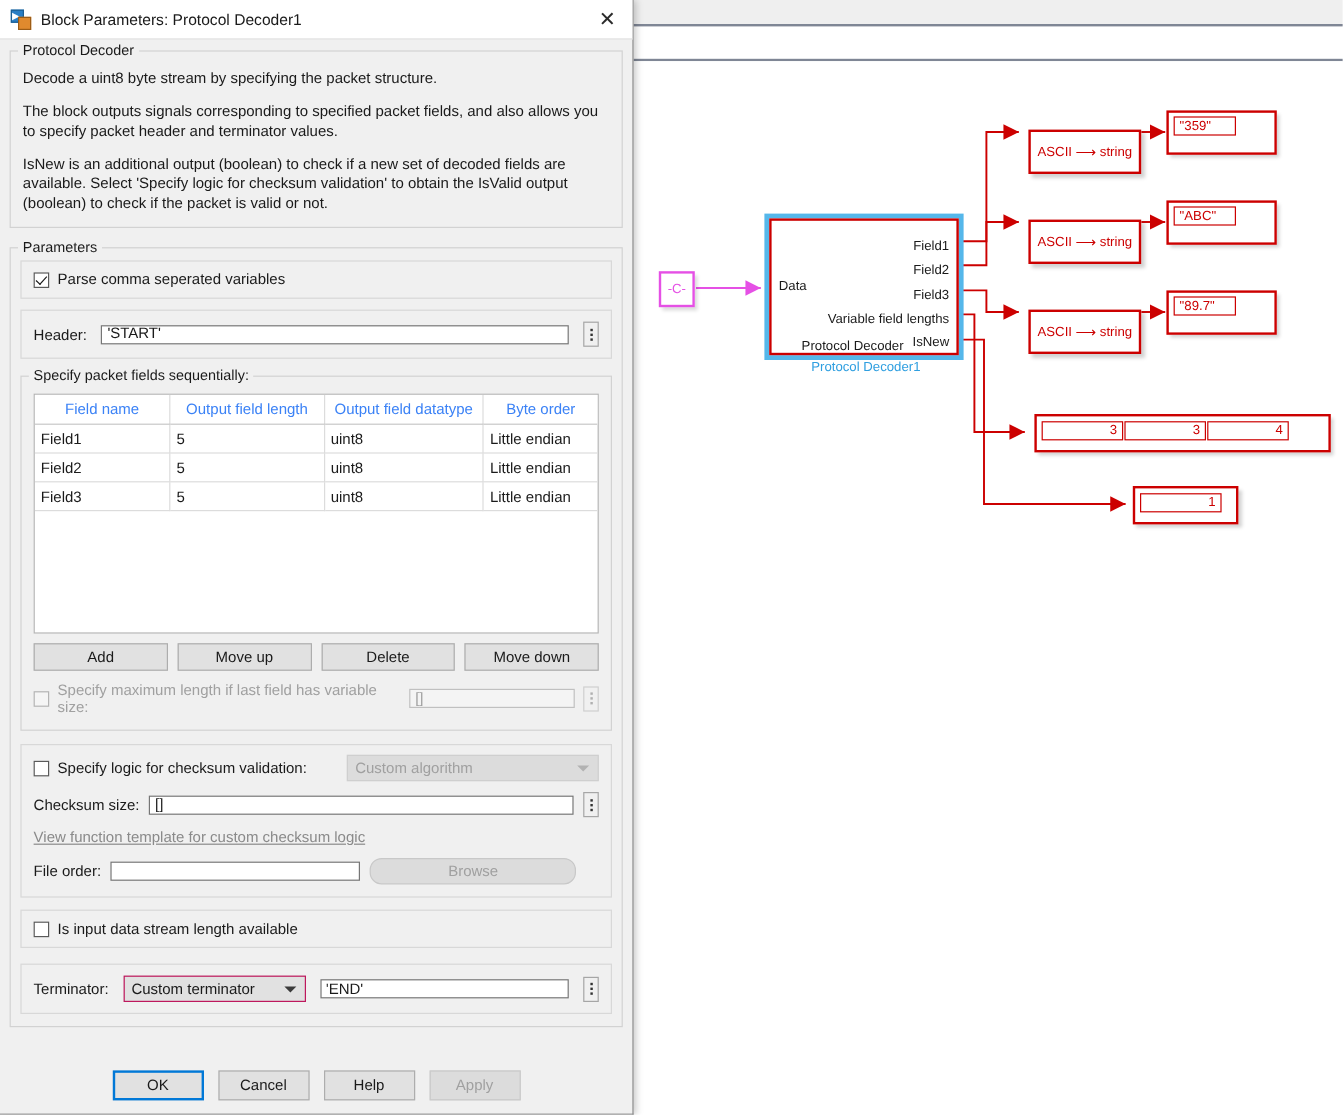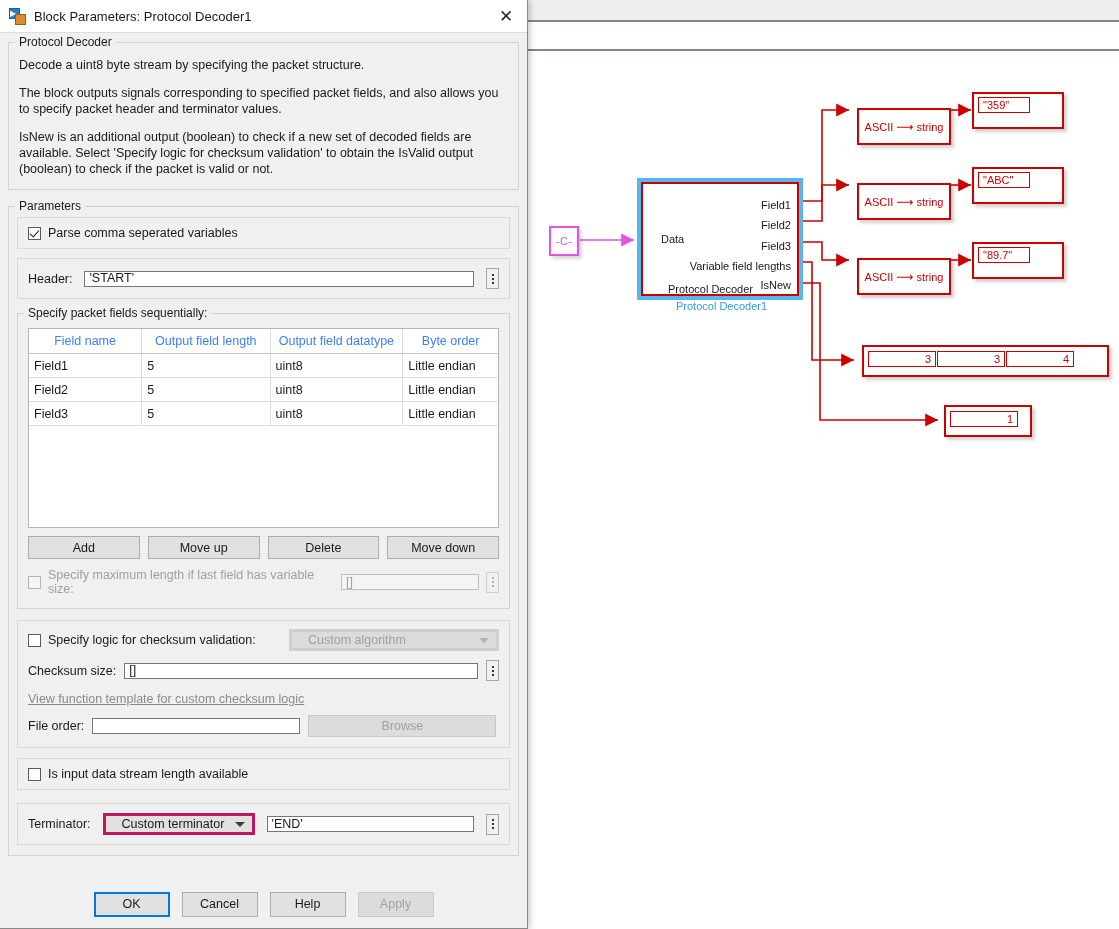--- a/index.html
+++ b/index.html
@@ -238,23 +238,23 @@
     border: 1px solid #adadad; background: #e1e1e1;
     font-size: 12.5px; color: #1a1a1a;
     font-family: "Liberation Sans", sans-serif;
     display: flex; align-items: center; justify-content: center;
     cursor: default;
   }
   .btn.disabled { color: #a0a0a0; border-color: #c8c8c8; background: #dcdcdc; }
 
   .sel {
     height: 22px; box-sizing: border-box;
-    border: 3px solid #be185d; background: #e1e1e1;
+    border: 1px solid #be185d; background: #e1e1e1;
     font-size: 12.5px; color: #1a1a1a;
-    display: flex; align-items: center; padding: 0 16px;
+    display: flex; align-items: center; padding: 0 6px;
     position: relative;
   }
   .sel.disabled { color: #a0a0a0; background: #dcdcdc; border-color: #cfcfcf; }
   .sel .caret {
     position: absolute; right: 7px; top: 50%;
     width: 0; height: 0; margin-top: -2px;
     border-left: 5px solid transparent; border-right: 5px solid transparent;
     border-top: 5px solid #3a3a3a;
   }
   .sel.disabled .caret { border-top-color: #b2b2b2; }
@@ -318,21 +318,21 @@
       <path d="M951,185 L971,185" stroke="#cc0000" stroke-width="1.6" fill="none" marker-end="url(#ar-red)"></path>
       <path d="M951,260 L971,260" stroke="#cc0000" stroke-width="1.6" fill="none" marker-end="url(#ar-red)"></path>
     </svg>
 
     <div class="const-blk" style="left:549px; top:226px; width:30px; height:30px;">
       <span>-C-</span>
     </div>
 
     <div id="pd-sel" style="left:637px; top:178px; width:166px; height:122px;">
       <div id="pd-blk">
-        <span class="pd-port" style="left:18px; top:49px;">Data</span>
+        <span class="pd-port" style="left:6px; top:49px;">Data</span>
         <span class="pd-port" style="right:6px; top:15px;">Field1</span>
         <span class="pd-port" style="right:6px; top:35px;">Field2</span>
         <span class="pd-port" style="right:6px; top:56px;">Field3</span>
         <span class="pd-port" style="right:6px; top:76px;">Variable field lengths</span>
         <span class="pd-port" style="right:6px; top:95px;">IsNew</span>
         <span class="pd-port" style="right:44px; top:99px;">Protocol Decoder</span>
       </div>
     </div>
     <span class="pd-name" style="left:676px; top:300px;">Protocol Decoder1</span>
 
@@ -491,21 +491,21 @@
               </span>
           </div>
 
           <div style="padding-top:8px;">
             <span class="dlink">View function template for custom checksum logic</span>
           </div>
 
           <div style="display:flex; align-items:center; gap:8px; padding-top:8px;">
             <span class="flabel">File order:</span>
             <input class="txtin" type="text" style="max-width: 208px;" value="">
-            <div class="btn disabled" style="flex:0 0 auto; width:188px; height:22px;">Browse</div>
+            <div class="btn disabled" style="flex:0 0 auto; width:172px; height:22px;border-radius:10px;">Browse</div>
           </div>
         </div>
 
         <div class="subgroup" style="margin-top:10px;">
           <div class="cbrow">
             <span class="cbox"></span>
             <span class="cblabel">Is input data stream length available</span>
           </div>
         </div>
 

